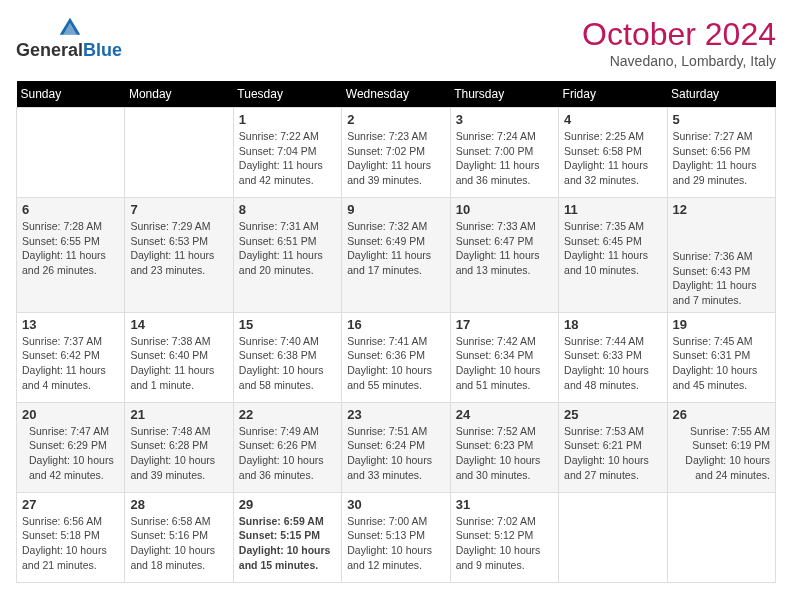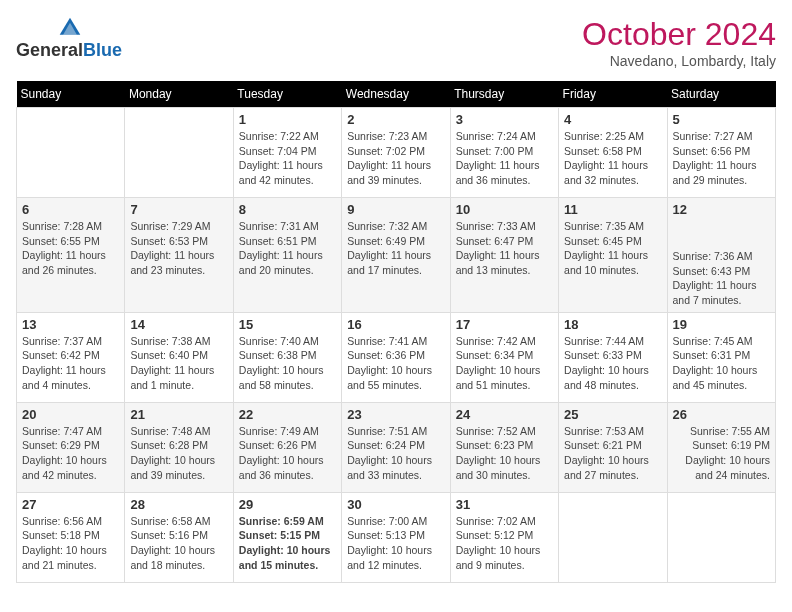--- a/index.html
+++ b/index.html
@@ -238,21 +238,21 @@
         <td>
           <span class="day-number">19</span>
           <div class="day-info" style="white-space: pre-line;">Sunrise: 7:45 AM
 Sunset: 6:31 PM
 Daylight: 10 hours and 45 minutes.</div>
         </td>
       </tr>
       <tr>
         <td>
           <span class="day-number">20</span>
-          <div class="day-info" style="white-space: pre-line;">Sunrise: 7:47 AM
+          <div class="day-info" style="white-space: pre-line; margin-left: 7px;">Sunrise: 7:47 AM
 Sunset: 6:29 PM
 Daylight: 10 hours and 42 minutes.</div>
         </td>
         <td>
           <span class="day-number">21</span>
           <div class="day-info" style="white-space: pre-line;">Sunrise: 7:48 AM
 Sunset: 6:28 PM
 Daylight: 10 hours and 39 minutes.</div>
         </td>
         <td>

